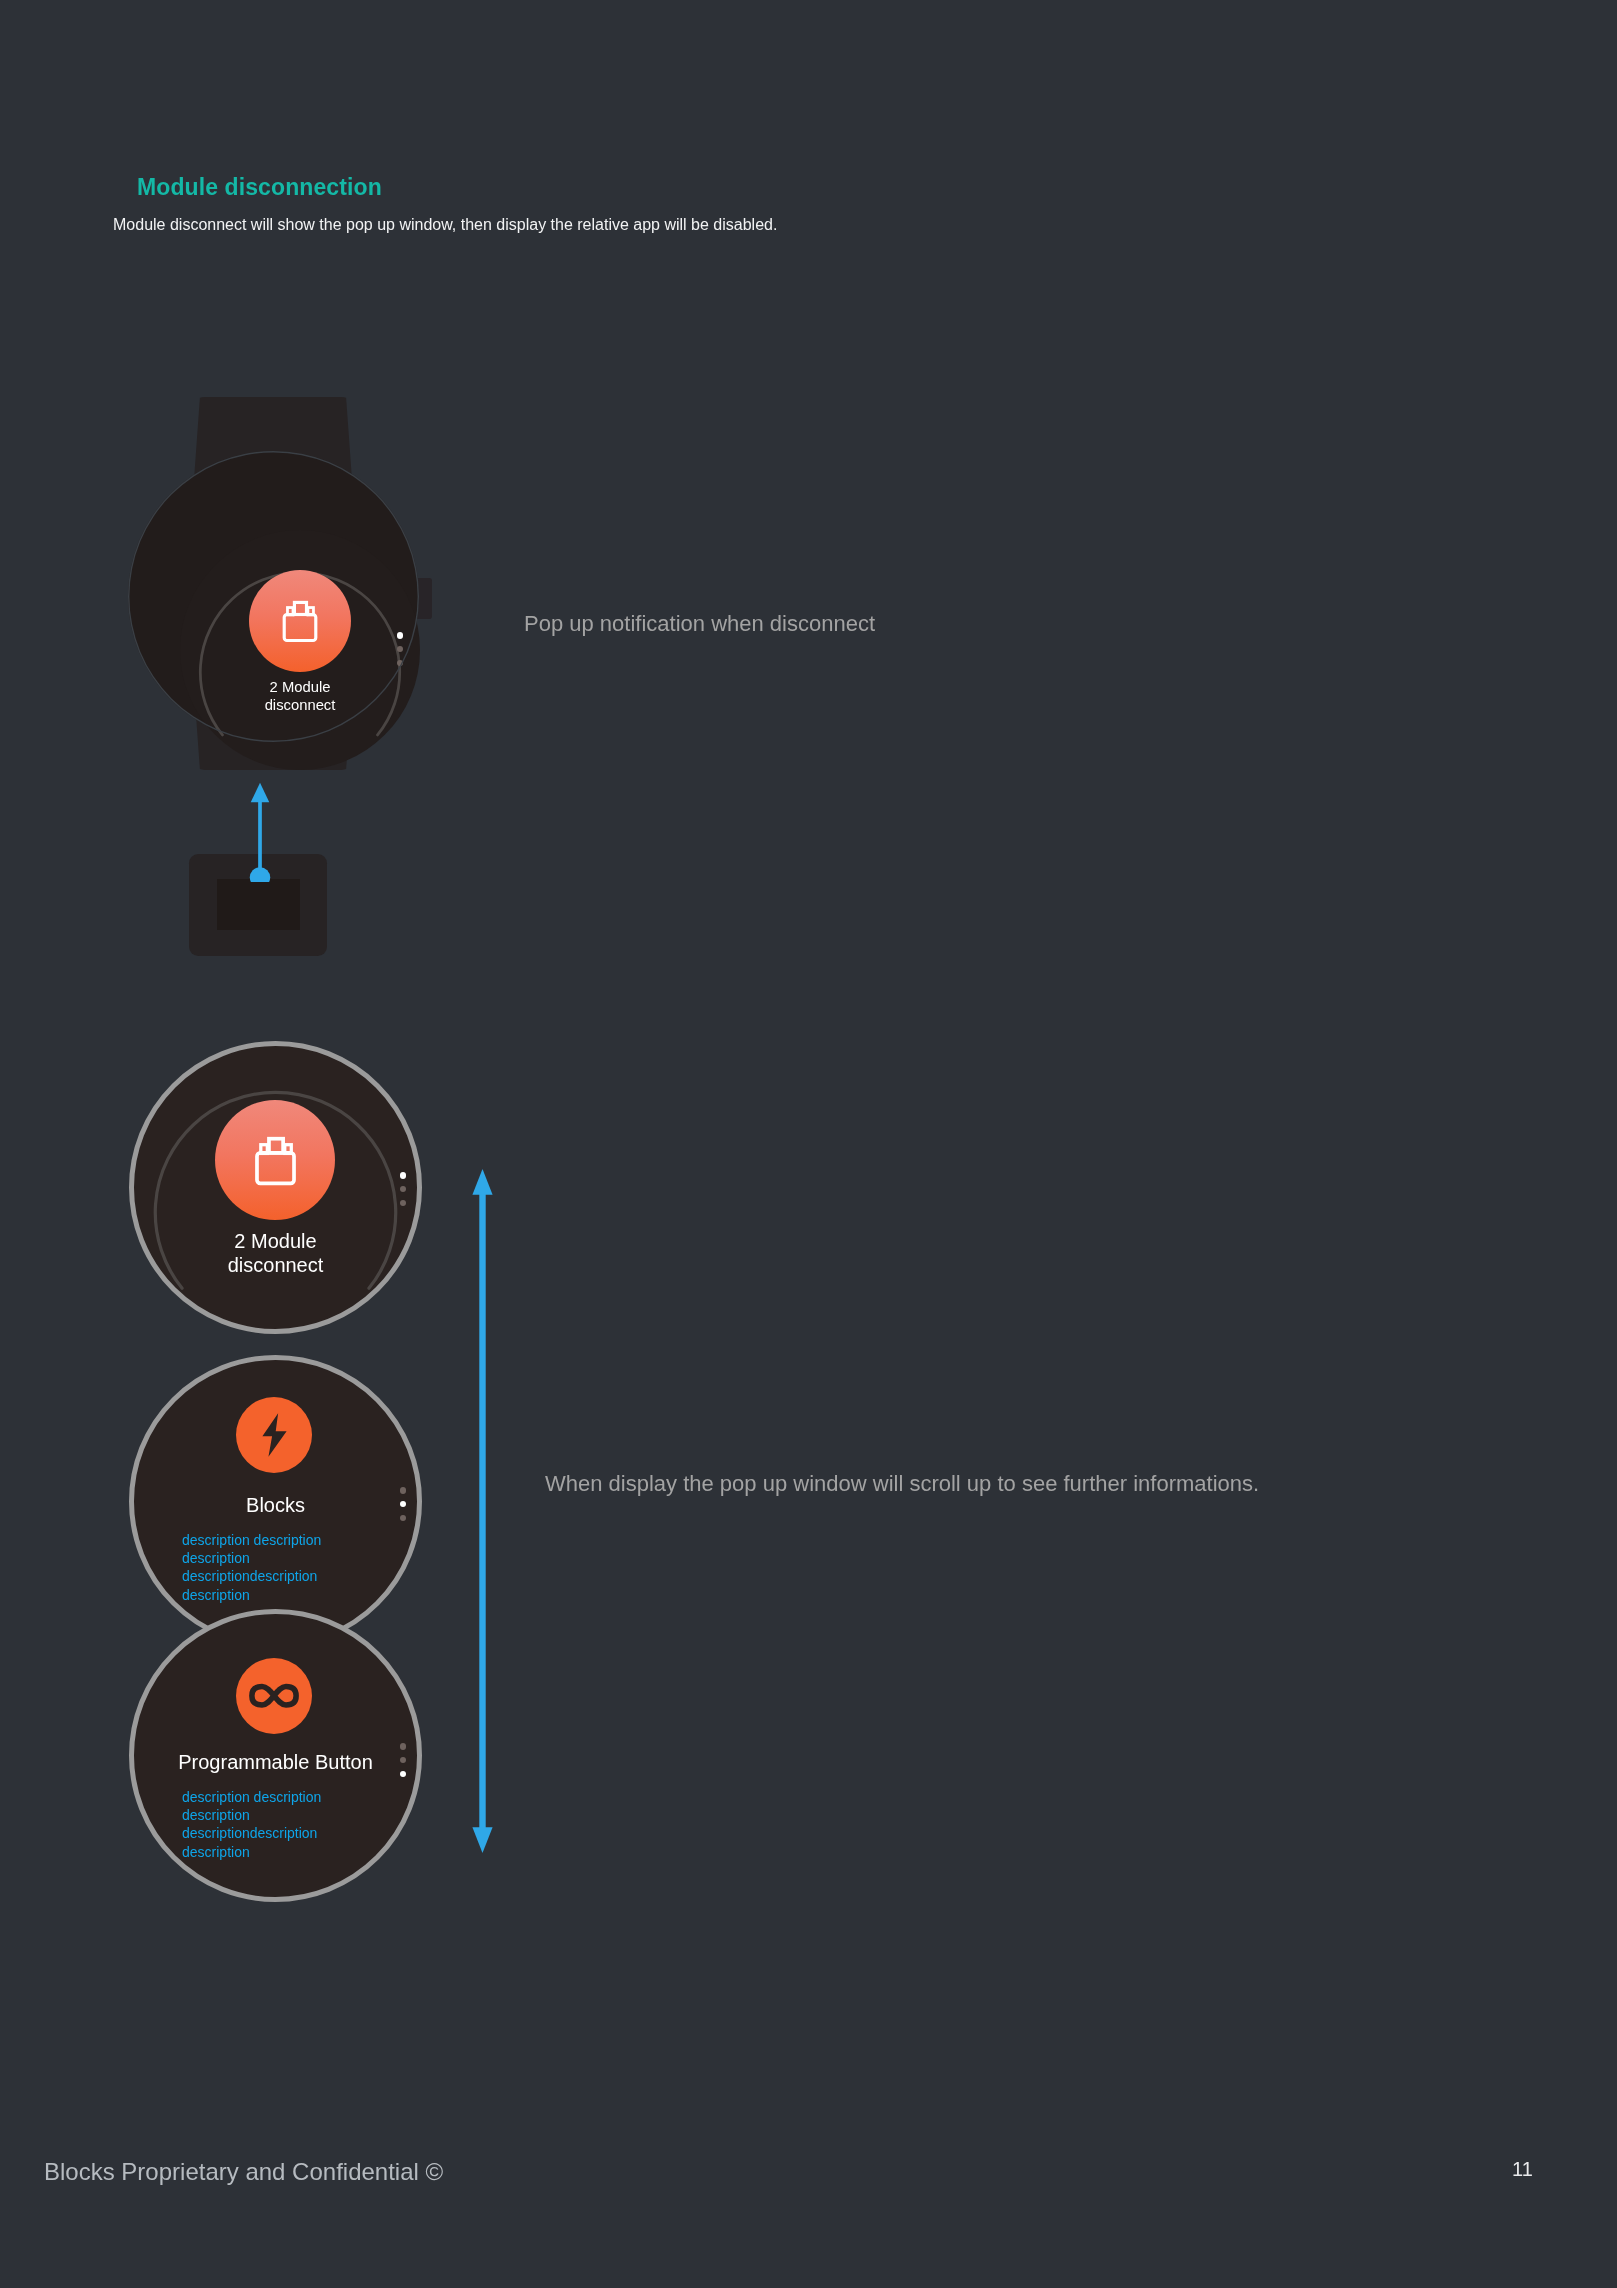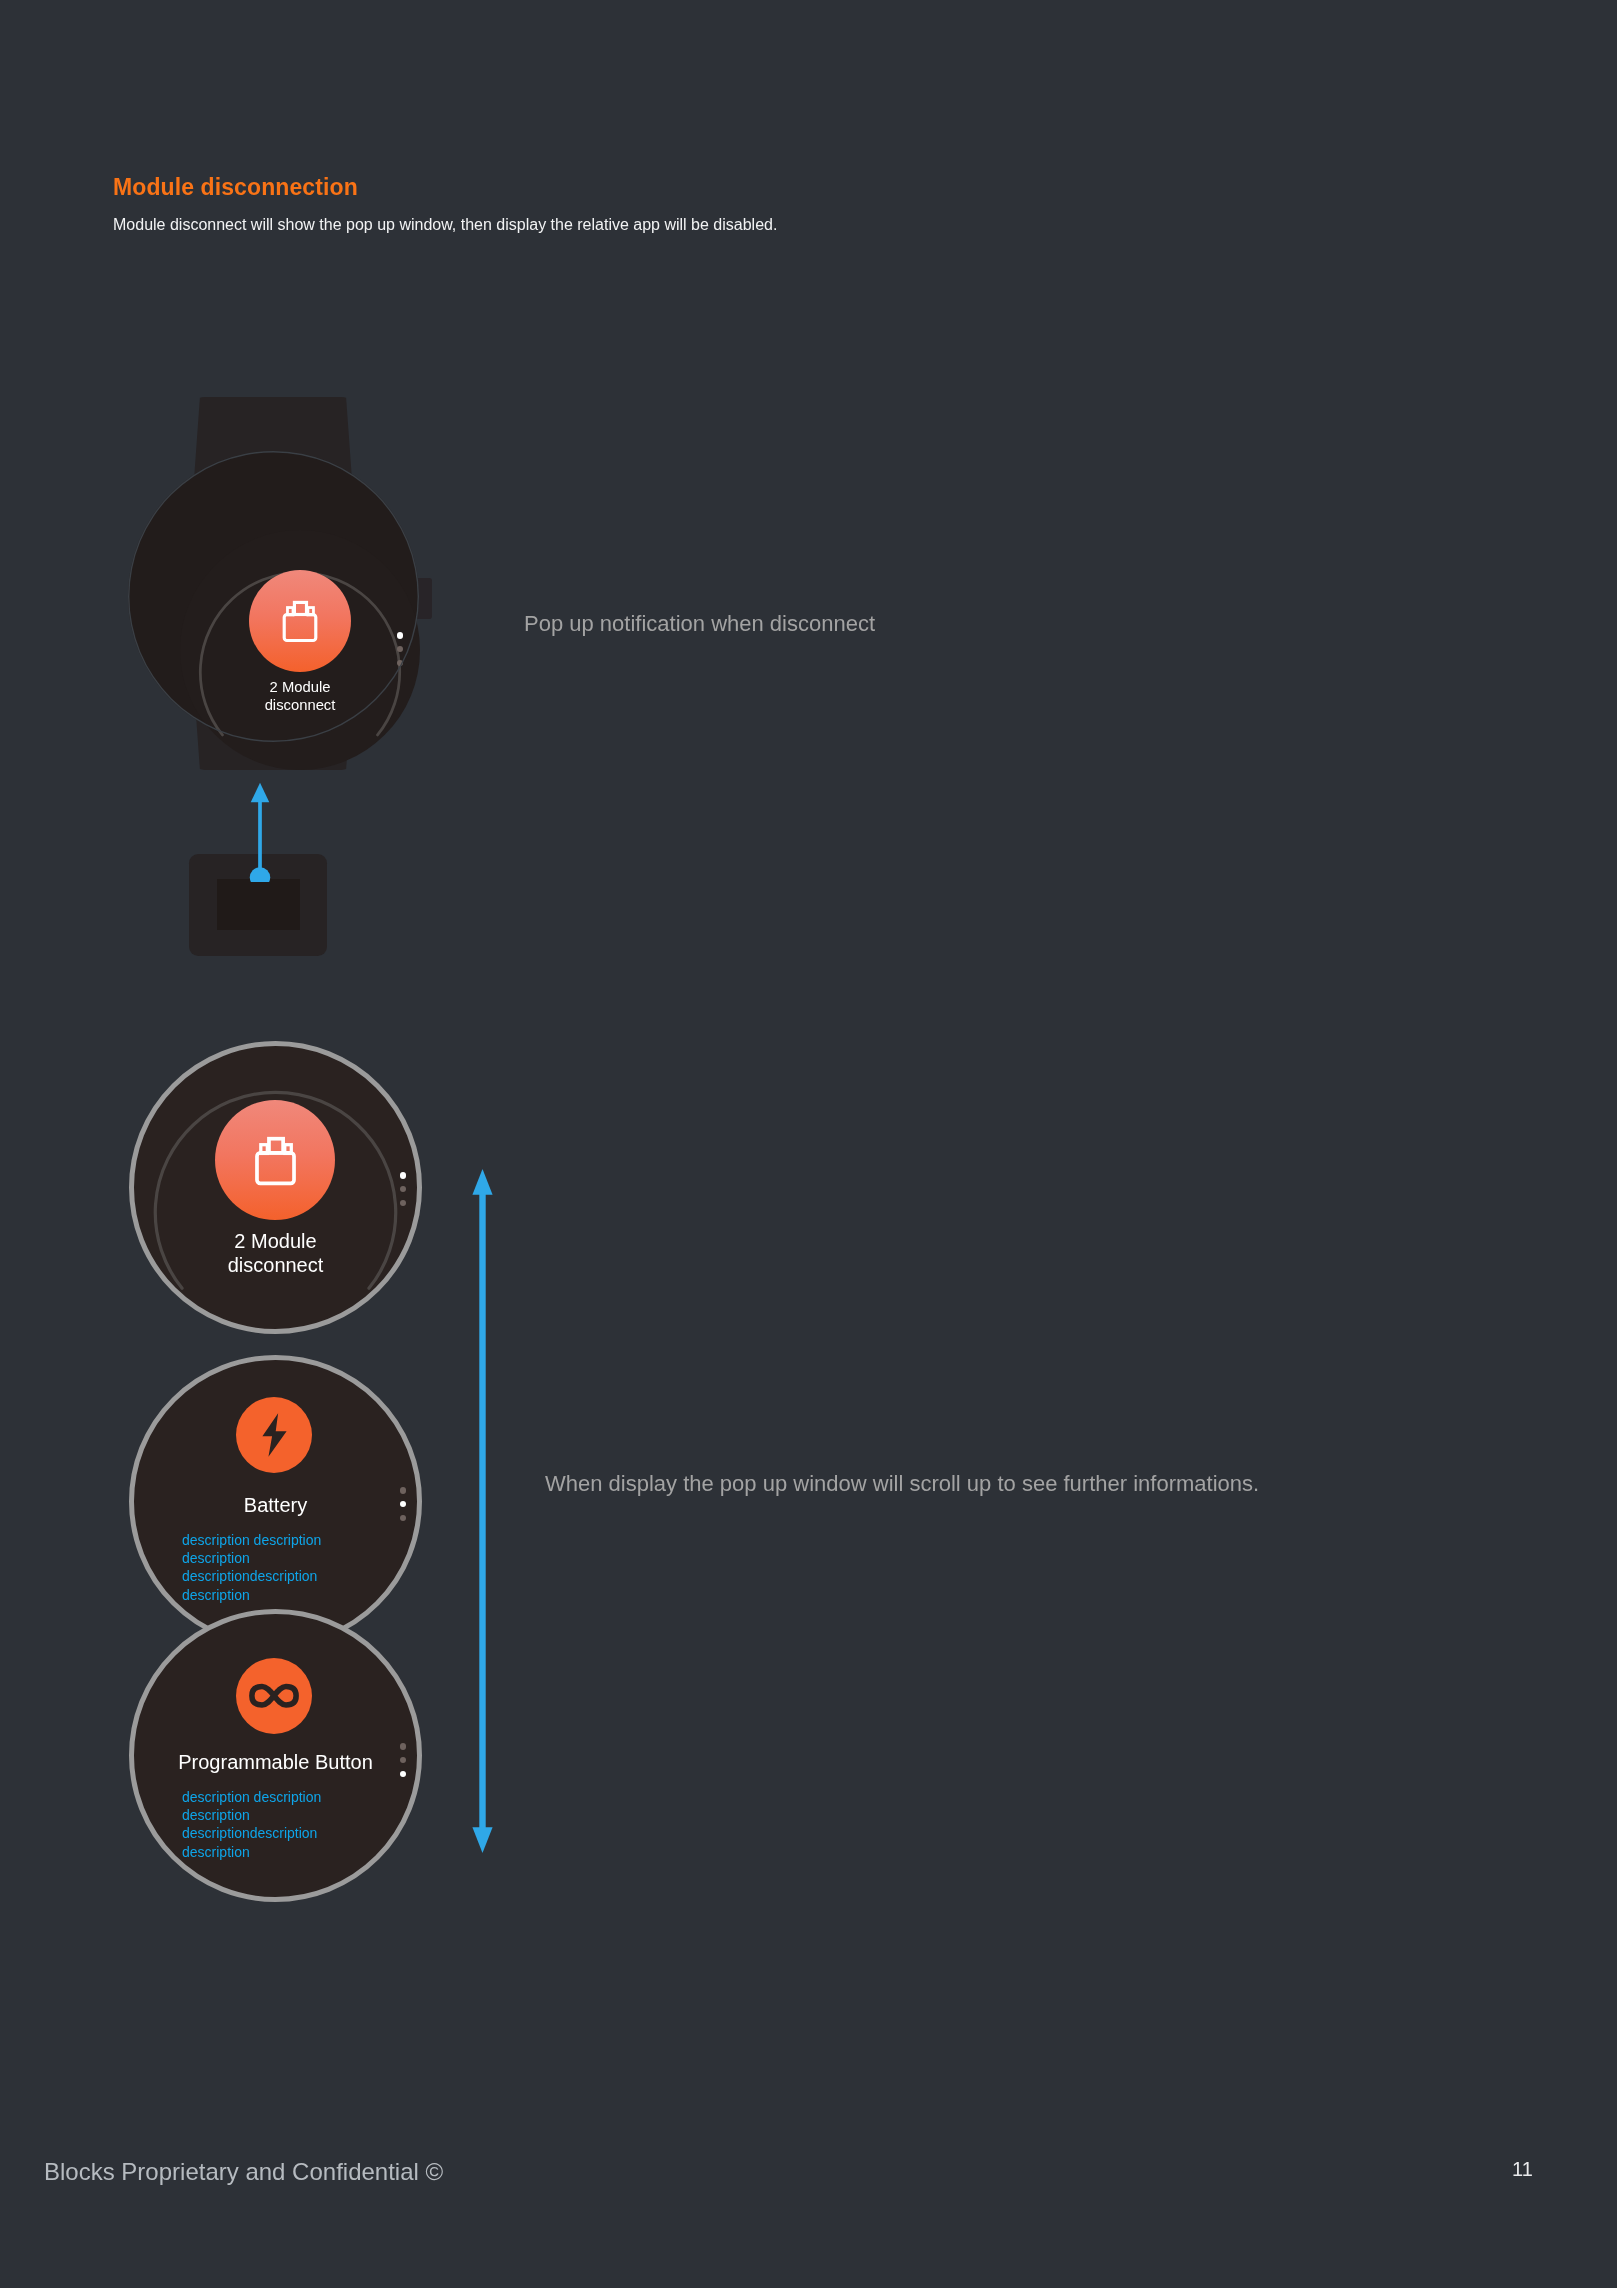--- a/index.html
+++ b/index.html
@@ -8,22 +8,22 @@
     height: 2289px;
     background: #2d3137;
     font-family: "Liberation Sans", sans-serif;
     overflow: hidden;
   }
   .page { position: relative; width: 1618px; height: 2289px; }
 
   
   .heading-block { position: absolute; left: 113px; top: 174px; width: 1015px; }
   .heading-title {
-    font-size: 23px; font-weight: bold; color: #f97316;
-    letter-spacing: 0.1px; margin-bottom: 13px;
+    font-size: 23px; font-weight: bold; color: #14b8a6;
+    letter-spacing: 0.1px; margin-bottom: 13px; margin-left: 24px;
   }
   .heading-body {
     font-size: 16px; color: #f2f3f4; line-height: 1.32; font-weight: 400;
     max-width: 978px;
   }
 
   
   .watch-figure { position: absolute; left: 102px; top: 397px; width: 351px; height: 388px; }
   .strap {
     position: absolute; background: #272324;
@@ -206,21 +206,21 @@
   </div>
 
   <div class="watch-card" style="left:129px; top:1355px; width:293px; height:293px;">
 
     <div class="icon-circle solid" style="left:102px; top:37px; width:76px; height:76px;">
       <svg width="35" height="46" viewBox="0 0 26 38" aria-hidden="true">
         <polygon points="16,1 3,20 11,20 8,37 23,16 14,16" fill="#2a2220"></polygon>
       </svg>
     </div>
 
-    <div class="card-title" style="top:134px; font-size:20px;">Battery</div>
+    <div class="card-title" style="top:134px; font-size:20px;">Blocks</div>
 
     <div class="card-desc" style="left:48px; top:171px; width:208px; font-size:14px;">
       <div>description description</div>
       <div>description</div>
       <div>descriptiondescription</div>
       <div>description</div>
     </div>
 
     <div class="dots" style="right:11px; top:127px;">
       <span class="dot"></span>

